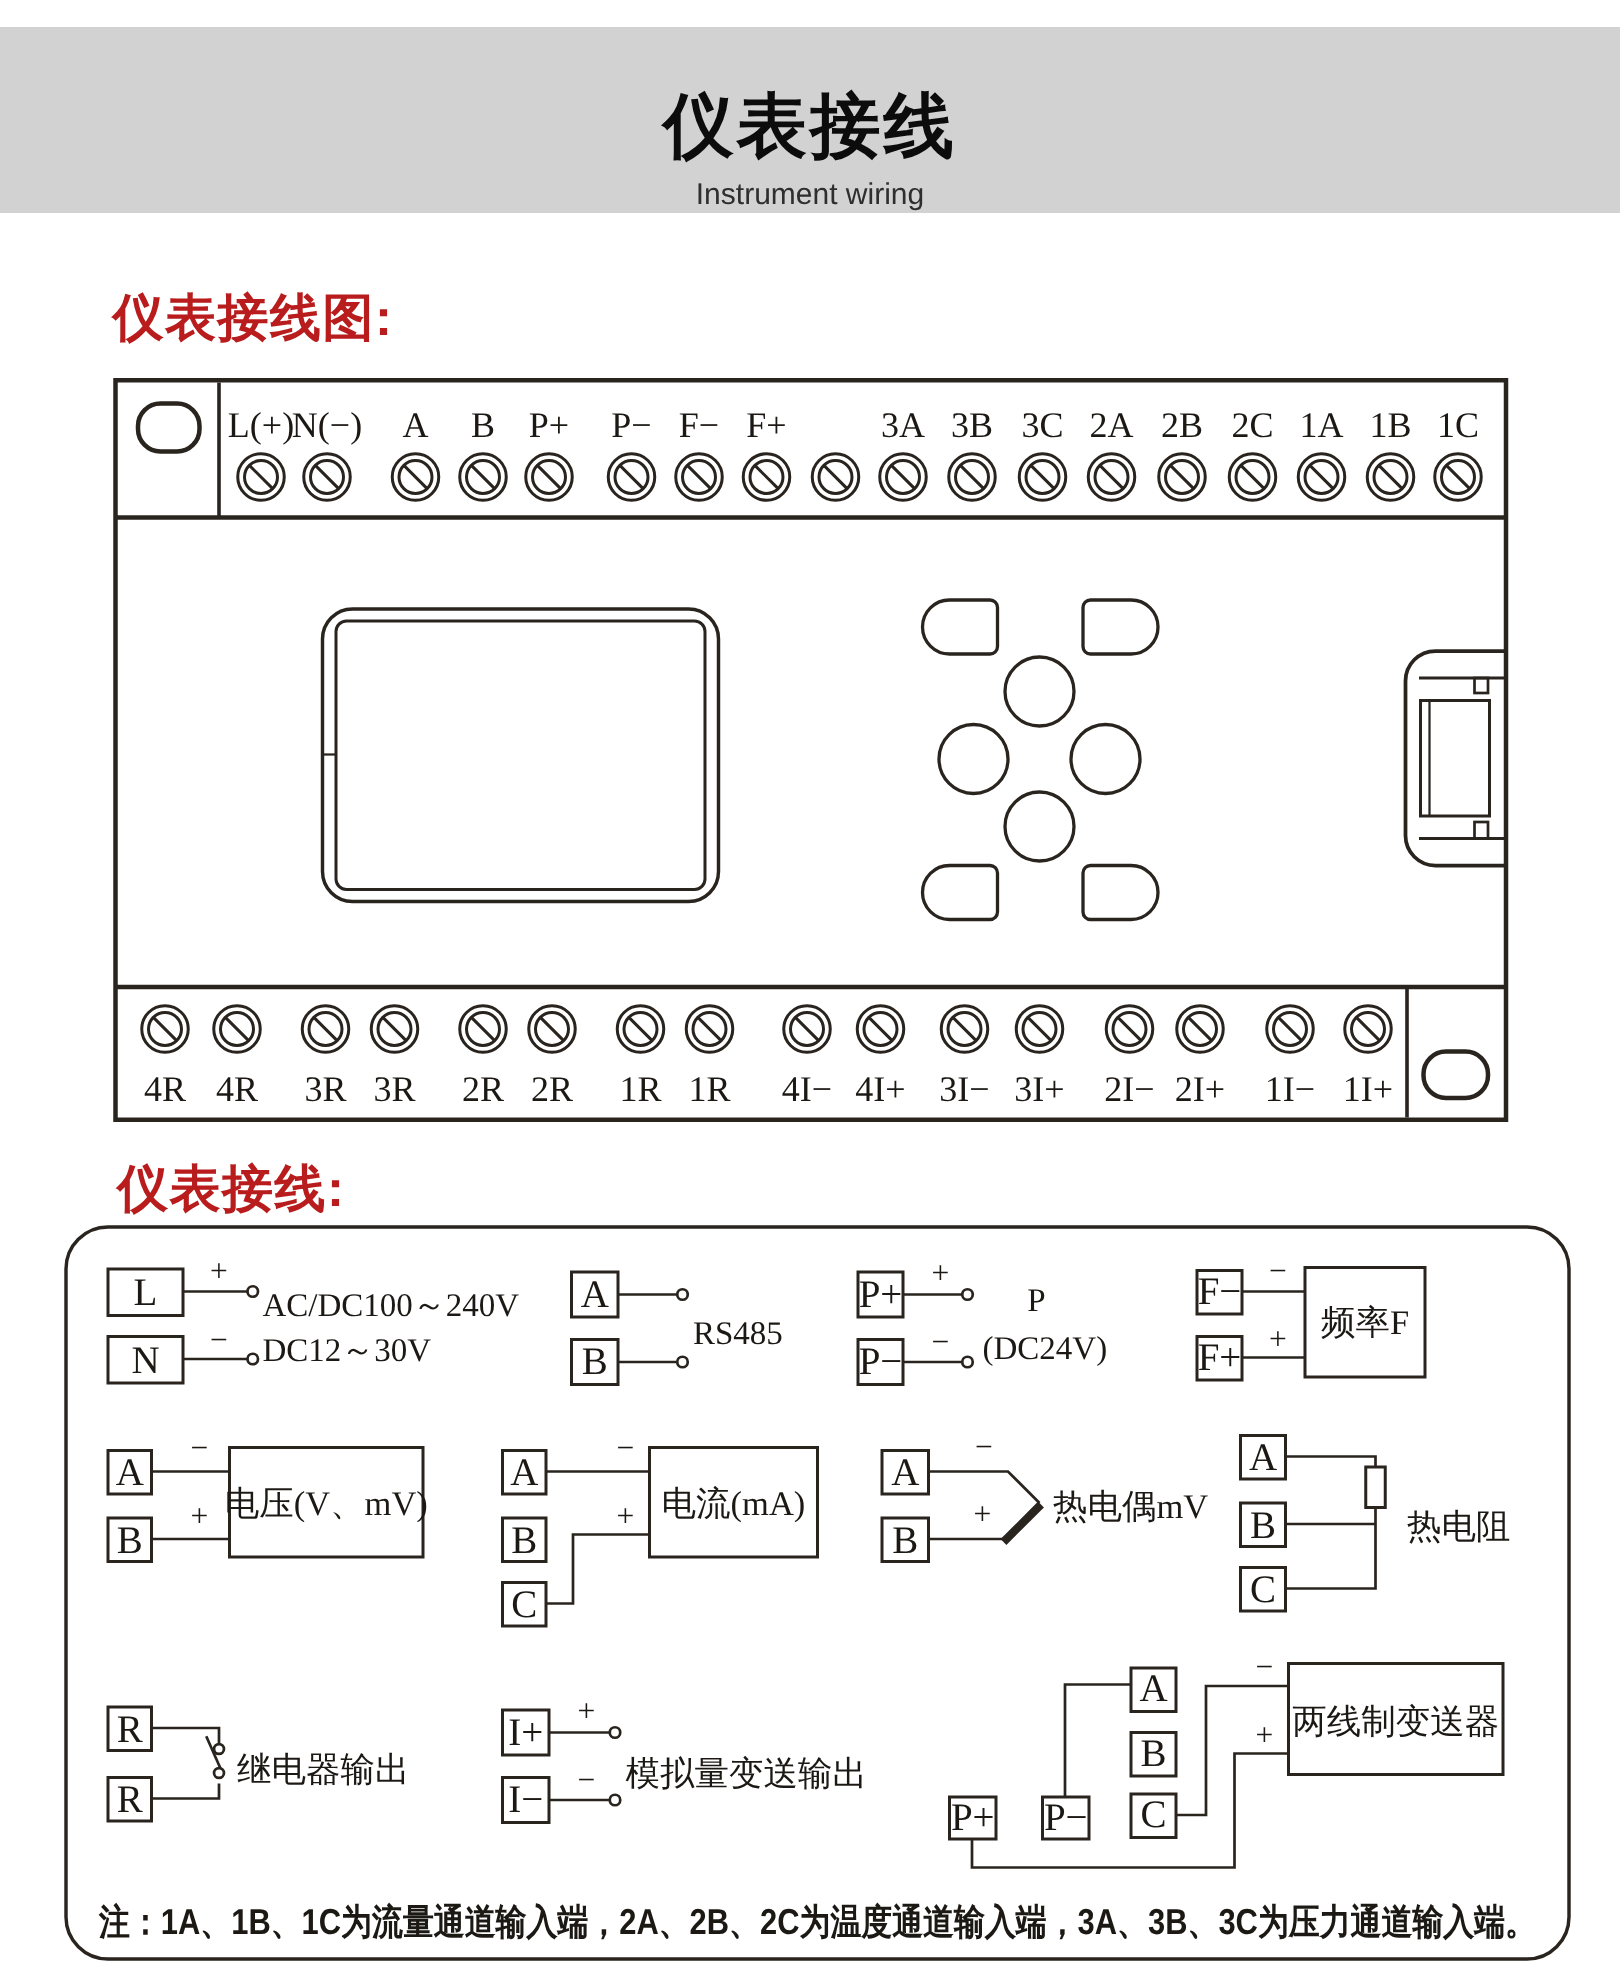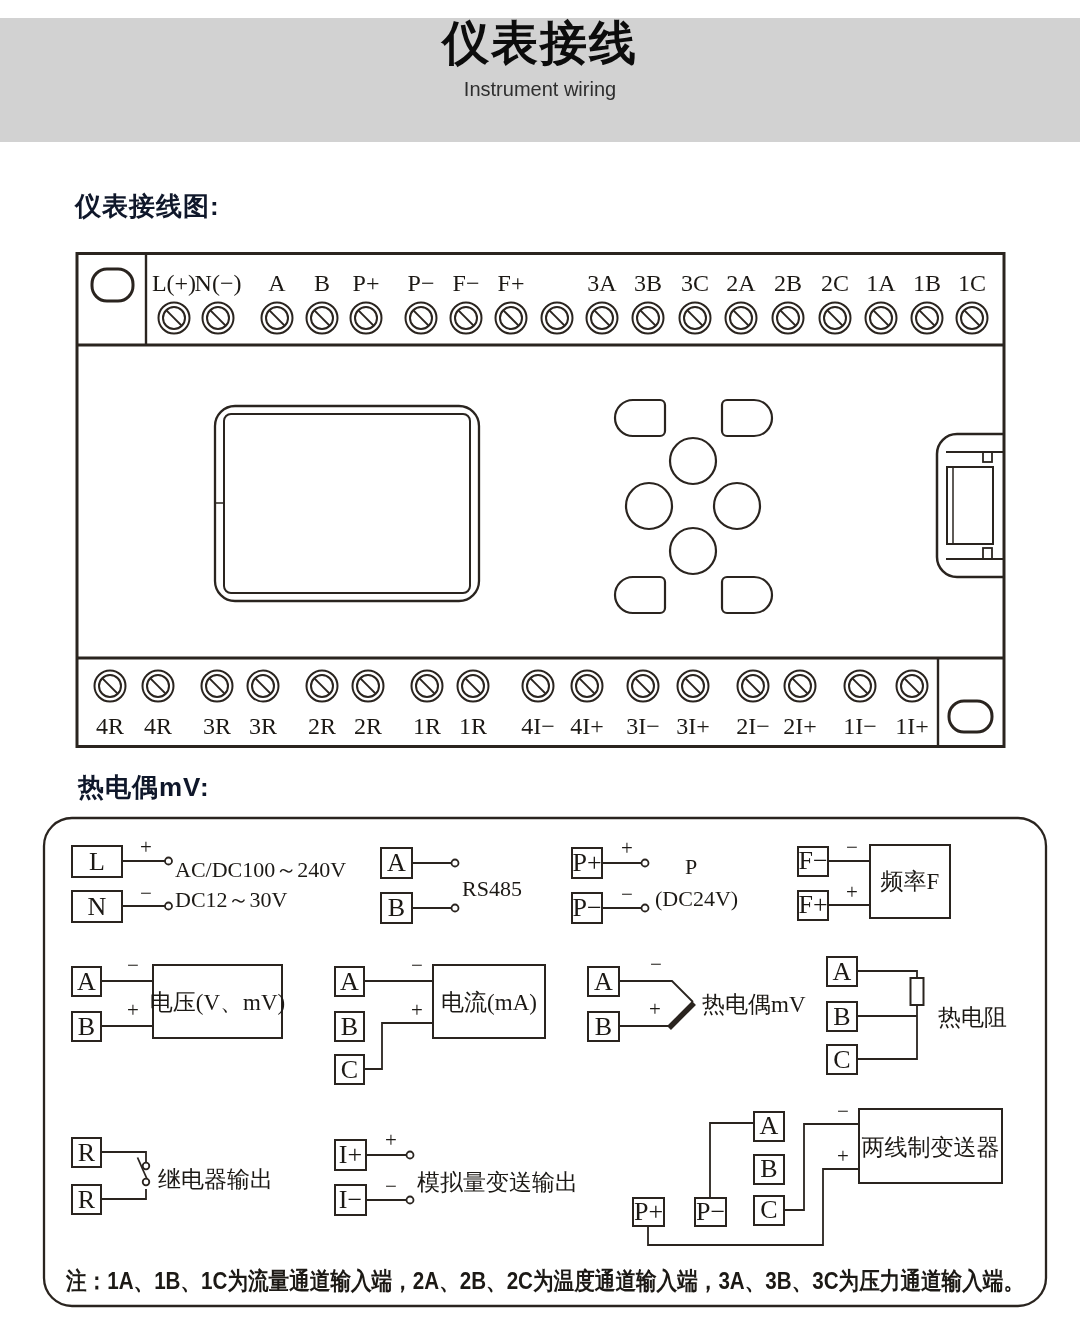--- a/index.html
+++ b/index.html
@@ -1,24 +1,24 @@
 <!DOCTYPE html>
 <html><head>
 <meta charset="utf-8">
 <style>
   html,body{margin:0;padding:0;background:#ffffff;}
   body{position:relative;width:1080px;height:1324px;overflow:hidden;
        font-family:"Liberation Sans","DejaVu Sans",sans-serif;color:#111;}
   .abs{position:absolute;}
   
   .header-band{left:0;top:18px;width:1080px;height:124px;background:#d2d2d2;
-      display:flex;flex-direction:column;align-items:center;justify-content:flex-start;}
+      display:flex;flex-direction:column;align-items:center;justify-content:flex-end;}
   .main-title{font-size:47px;font-weight:700;color:#0c0c0c;line-height:1.05;letter-spacing:2px;}
   .sub-title{font-size:20px;color:#2e2e2e;margin-top:11px;}
-  .section-heading{font-size:26px;font-weight:700;color:#0f172a;letter-spacing:1px;text-align:center;}
+  .section-heading{font-size:34px;font-weight:700;color:#b91c1c;letter-spacing:1px;text-align:center;}
   
   g.ln{stroke:#2a241f;fill:none;stroke-linecap:butt;stroke-linejoin:miter;}
   svg text{fill:#1c1915;stroke:none;}
   .term{font:24px "Liberation Serif","DejaVu Serif",serif;text-anchor:middle;}
   .boxl{font:26px "Liberation Serif","DejaVu Serif",serif;text-anchor:middle;}
   .cjk{font:23px "Liberation Serif","DejaVu Serif",serif;}
   .cjkm{font:23px "Liberation Serif","DejaVu Serif",serif;text-anchor:middle;}
   .lat{font:22px "Liberation Serif","DejaVu Serif",serif;}
   .latm{font:22px "Liberation Serif","DejaVu Serif",serif;text-anchor:middle;}
   .sign{font:21px "Liberation Serif","DejaVu Serif",serif;text-anchor:middle;}
@@ -278,21 +278,21 @@
       <text x="860" y="734" class="term">1I−</text>
       <g>
         <circle cx="912" cy="686" r="15.5"></circle>
         <circle cx="912" cy="686" r="11"></circle>
         <line x1="904.4" y1="678.4" x2="919.6" y2="693.6"></line>
       </g>
       <text x="912" y="734" class="term">1I+</text>
     </g>
 </svg>
 
-<div class="abs section-heading" style="left:78px;top:770px;">热电偶mV:</div>
+<div class="abs section-heading" style="left:78px;top:770px;">仪表接线:</div>
 
 <svg class="abs" style="left:30px;top:812px;" width="1024" height="502" viewBox="30 812 1024 502">
 
   <g class="ln" stroke-width="2">
     <rect x="44" y="818" width="1002" height="488" rx="28" stroke-width="2.3"></rect>
   </g>
 
   <g>
     <g class="ln" stroke-width="2">
       <rect x="72" y="846" width="50" height="31"></rect>

